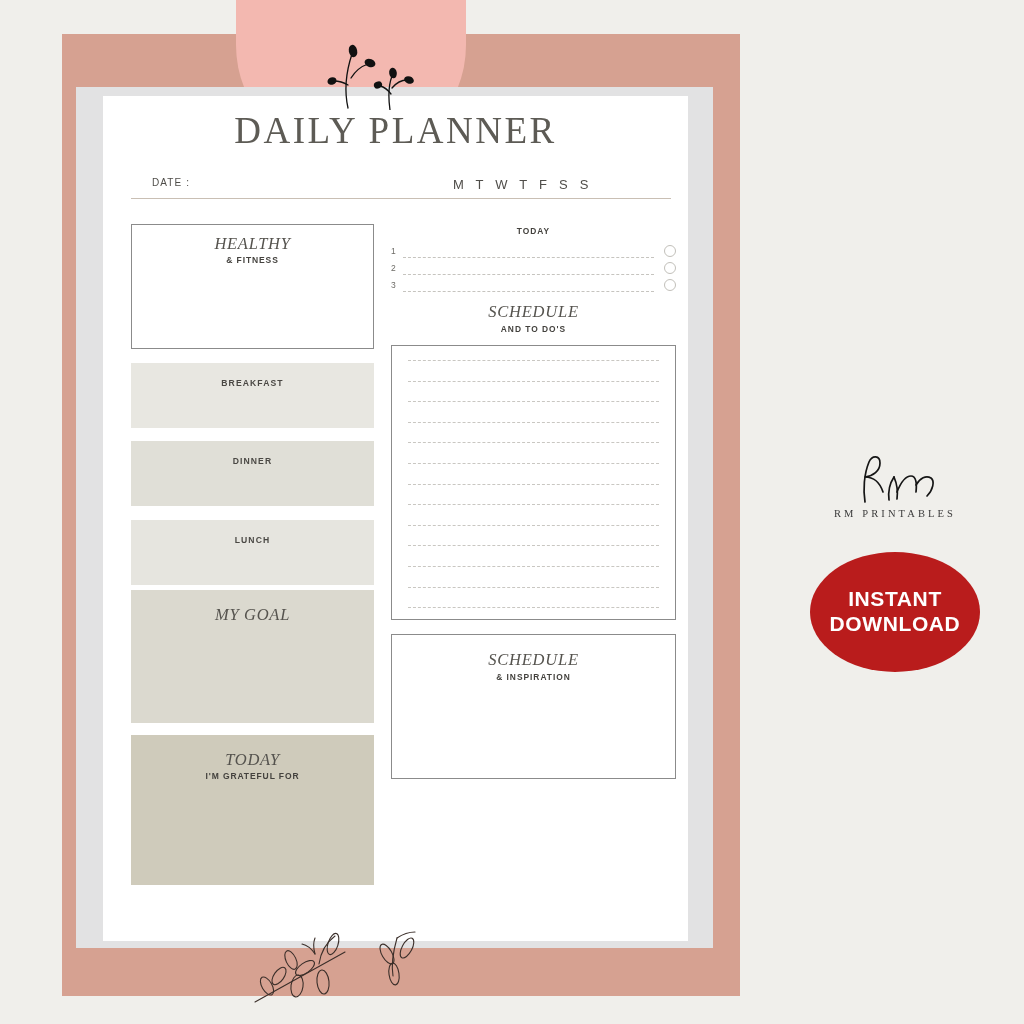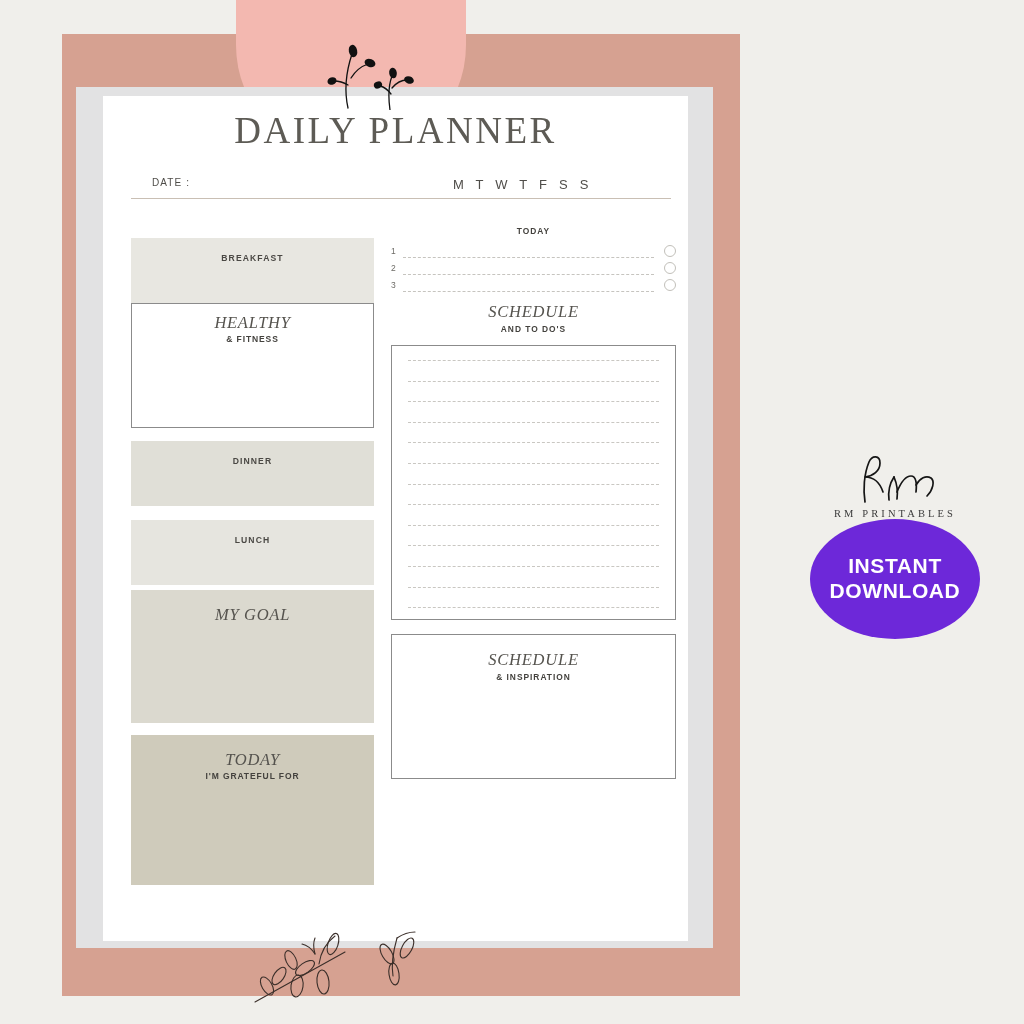--- a/index.html
+++ b/index.html
@@ -81,22 +81,22 @@
   .sched-line{border-top:1px dashed #c9c7c2;height:0;margin-bottom:19.6px;}
 
   .insp-box{margin-top:14px;box-sizing:border-box;border:1px solid #8b8b8b;background:#fff;height:145px;padding-top:15px;}
 
   
   .brand{position:absolute;left:800px;top:452px;width:190px;text-align:center;}
   .brand-mark{display:block;margin:0 auto;}
   .brand-name{margin-top:0;font-family:"Liberation Serif", serif;font-size:10.5px;
               letter-spacing:3.1px;color:#3b3b3b;}
   .badge{
-    position:absolute;left:810px;top:519px;width:170px;height:120px;
-    background:#6d28d9;border-radius:50%;
+    position:absolute;left:810px;top:552px;width:170px;height:120px;
+    background:#b91c1c;border-radius:50%;
     display:flex;flex-direction:column;align-items:center;justify-content:center;
   }
   .badge-l1,.badge-l2{color:#ffffff;font-weight:bold;font-size:21px;letter-spacing:0.6px;line-height:1.18;}
 </style>
 </head>
 <body>
 
 <div class="stage">
 
   <div class="pink-arch-top"></div>
@@ -150,27 +150,27 @@
     <div class="title">DAILY PLANNER</div>
 
     <div class="daterow">
       <div class="date-label">DATE :</div>
       <div class="weekdays">M T W T F S S</div>
     </div>
     <div class="date-rule"></div>
 
     <div class="col-left">
 
-      <div class="box box-fill box-breakfast">
-        <div class="hd-plain pad-t14">BREAKFAST</div>
-      </div>
-
       <div class="box box-healthy">
         <div class="hd-script pad-t8">HEALTHY</div>
         <div class="hd-sub">&amp; FITNESS</div>
+      </div>
+
+      <div class="box box-fill box-breakfast">
+        <div class="hd-plain pad-t14">BREAKFAST</div>
       </div>
 
       <div class="box box-fill box-dinner">
         <div class="hd-plain pad-t14">DINNER</div>
       </div>
 
       <div class="box box-fill box-lunch">
         <div class="hd-plain pad-t14">LUNCH</div>
       </div>
 

